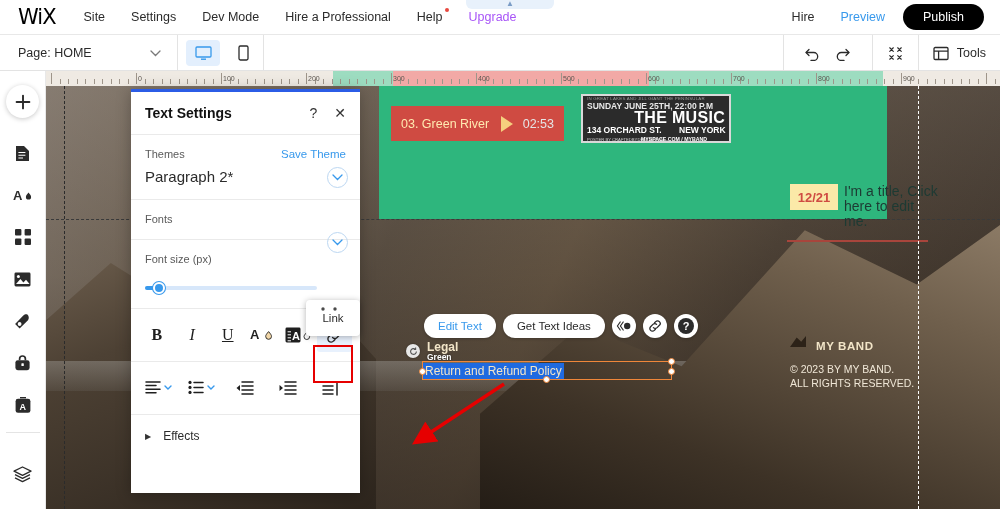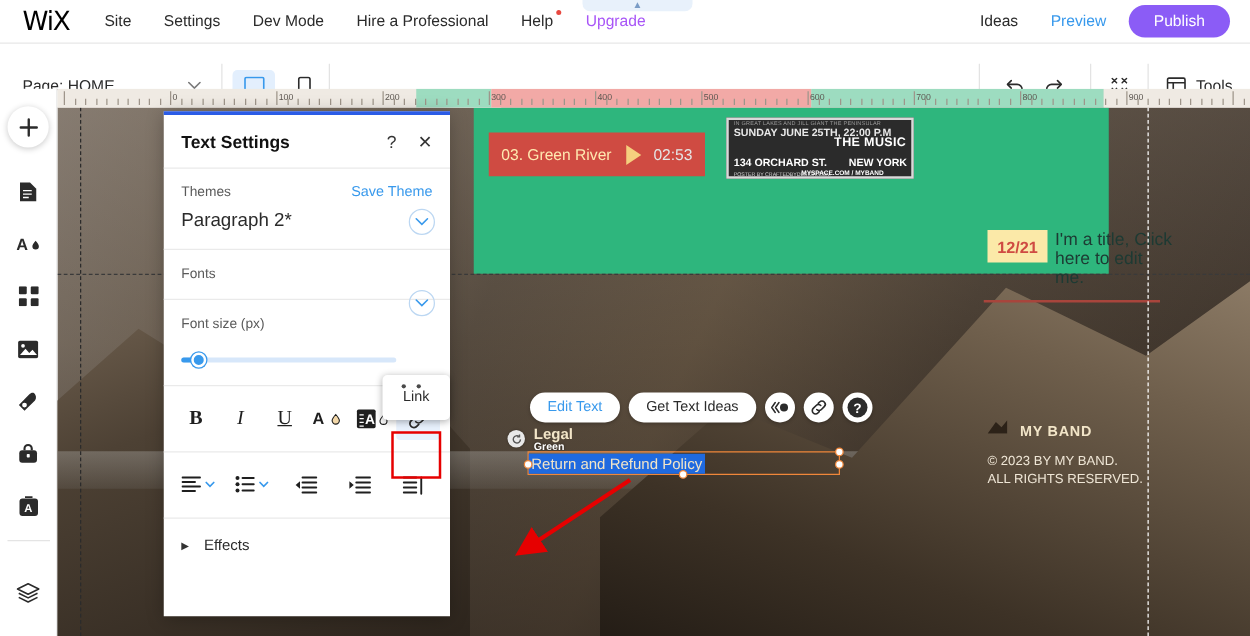--- a/index.html
+++ b/index.html
@@ -27,35 +27,35 @@
   }
   .topnav-item.upgrade { color: #a855f7; }
   .help-dot {
     position: absolute; right: -6px; top: -2px;
     width: 4px; height: 4px; border-radius: 50%; background: #e8483f;
   }
   .top-right { margin-left: auto; display: flex; align-items: center; padding-right: 16px; }
   .tr-save { font-size: 12.5px; color: #2b2b2b; margin-right: 26px; cursor: pointer; }
   .tr-preview { font-size: 12.5px; color: #3899ec; margin-right: 18px; cursor: pointer; }
   .tr-publish {
-    background: #8b5cf6; color: #fff; font-size: 12.5px;
+    background: #000000; color: #fff; font-size: 12.5px;
     border-radius: 15px; padding: 6px 20px; border: none; cursor: pointer;
   }
   .top-tab {
     position: absolute; left: 466px; top: -9px; width: 88px; height: 18px;
     background: #e8f1fb; border-radius: 0 0 6px 6px;
     display: flex; align-items: flex-end; justify-content: center; padding-bottom: 1px;
   }
   .top-tab .caret { font-size: 8px; color: #7a9cc6; }
 
   
   .secondbar {
-    position: absolute; left: 0; top: 51px; width: 1000px; height: 36px;
+    position: absolute; left: 0; top: 35px; width: 1000px; height: 36px;
     background: #fff; border-bottom: 1px solid #e3e3e3;
-    display: flex; align-items: center;
+    display: flex; align-items: flex-start;
   }
   .page-select {
     display: flex; align-items: center; width: 178px; height: 36px;
     padding-left: 18px; border-right: 1px solid #e3e3e3; cursor: pointer;
   }
   .page-select .label { font-size: 12.5px; color: #2b2b2b; }
   .page-select .chev { margin-left: auto; margin-right: 16px; color: #7a7a7a; font-size: 11px; }
   .device-group { display: flex; align-items: center; height: 36px; border-right: 1px solid #e3e3e3; }
   .dev-btn {
     width: 34px; height: 26px; margin: 0 3px; border-radius: 4px;
@@ -154,21 +154,21 @@
     border-left: 12px solid #f5cf7e; border-top: 8px solid transparent; border-bottom: 8px solid transparent;
   }
   .music-bar .time { margin-left: auto; color: #e5e5e5; font-size: 12.5px; }
 
   .poster {
     position: absolute; left: 535px; top: 8px; width: 150px; height: 49px;
     background: #2b2b2b; border: 2px solid #d9d9d9; overflow: hidden;
   }
   .poster .pl1 { position: absolute; left: 4px; top: 0px;  color: #9a9a9a; font-size: 4.4px; letter-spacing: .2px; white-space: nowrap; }
   .poster .pl2 { position: absolute; left: 4px; top: 5px;  color: #e8e8e8; font-size: 8.5px; font-weight: 700; white-space: nowrap; }
-  .poster .pl3 { position: absolute; right: 4px; top: 13px; color: #fff;   font-size: 10px; font-weight: 700; letter-spacing: .3px; white-space: nowrap; }
+  .poster .pl3 { position: absolute; right: 4px; top: 13px; color: #fff;   font-size: 16px; font-weight: 700; letter-spacing: .3px; white-space: nowrap; }
   .poster .pl4 { position: absolute; left: 4px; top: 29px; color: #fff;   font-size: 8.5px; font-weight: 700; white-space: nowrap; }
   .poster .pl5 { position: absolute; left: 96px; top: 29px; color: #fff;  font-size: 8.5px; font-weight: 700; white-space: nowrap; }
   .poster .pl6 { position: absolute; left: 4px; top: 41px; color: #cfcfcf; font-size: 4.2px; white-space: nowrap; }
   .poster .pl7 { position: absolute; left: 58px; top: 40px; color: #fff;  font-size: 5.2px; font-weight: 700; white-space: nowrap; }
 
   .date-badge {
     position: absolute; left: 744px; top: 98px; width: 48px; height: 26px;
     background: #fbe9a8; display: flex; align-items: center; justify-content: center;
   }
   .date-badge span { color: #cf4b42; font-size: 13px; font-weight: 700; }
@@ -330,21 +330,21 @@
       <div class="topnav-item">Settings</div>
       <div class="topnav-item">Dev Mode</div>
       <div class="topnav-item">Hire a Professional</div>
       <div class="topnav-item">
         <span>Help</span>
         <span class="help-dot"></span>
       </div>
       <div class="topnav-item upgrade">Upgrade</div>
     </div>
     <div class="top-right">
-      <div class="tr-save">Ideas</div>
+      <div class="tr-save">Hire</div>
       <div class="tr-preview">Preview</div>
       <button class="tr-publish">Publish</button>
     </div>
   </div>
 
   <div class="secondbar">
     <div class="page-select">
       <span class="label">Page: HOME</span>
       <span class="chev">
         <svg width="11" height="7" viewBox="0 0 11 7">

